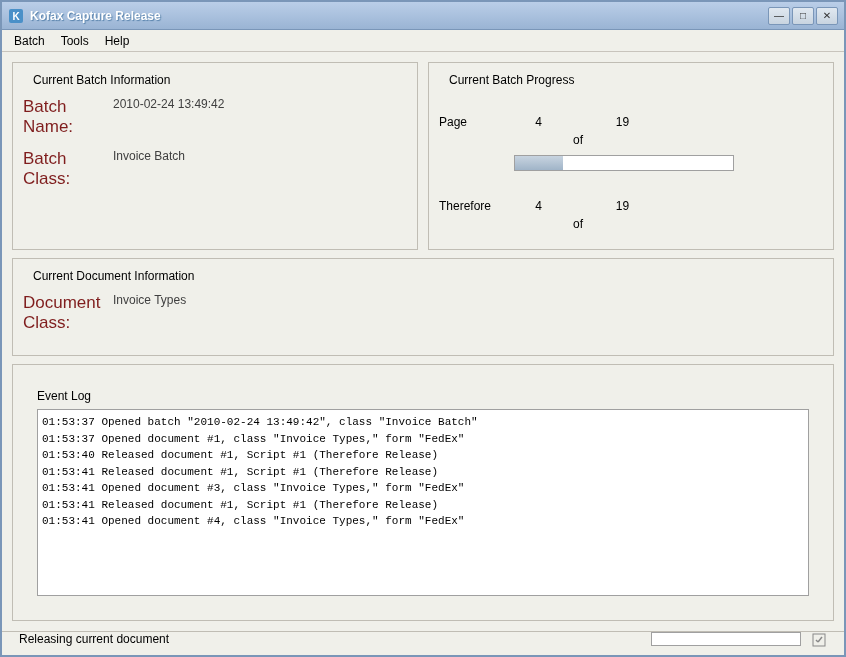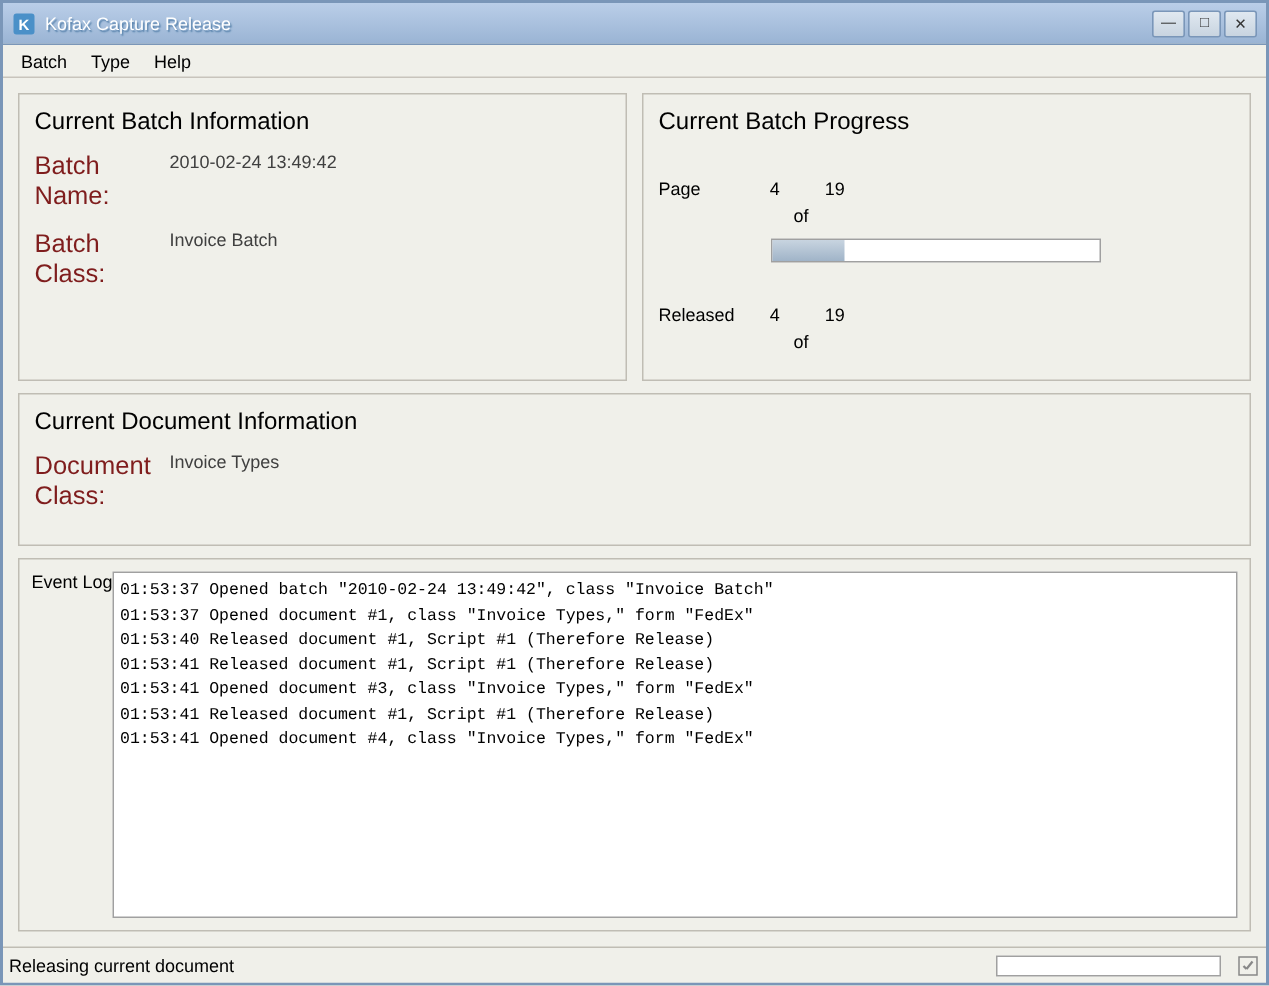--- a/index.html
+++ b/index.html
@@ -30,21 +30,21 @@
       flex-shrink: 0;
     }
     .title-bar-icon {
       width: 16px;
       height: 16px;
       flex-shrink: 0;
     }
     .title-bar-text {
       flex: 1;
       font-size: 12px;
-      font-weight: normal;
+      font-weight: bold;
       color: #fff;
       text-shadow: 1px 1px 1px #5580aa;
     }
     .title-bar-buttons {
       display: flex;
       gap: 2px;
     }
     .title-btn {
       width: 22px;
       height: 18px;
@@ -93,45 +93,46 @@
       border: 1px solid #c0bdb4;
       padding: 10px;
     }
     .panel-left {
       flex: 1;
     }
     .panel-right {
       flex: 1;
     }
     .panel-title {
-      font-size: 16px;
+      font-size: 12px;
       font-weight: normal;
       color: #000;
       margin-bottom: 10px;
+      margin-left: 10px;
     }
     .info-row {
       display: flex;
       margin-bottom: 12px;
       align-items: flex-start;
     }
     .info-label {
       width: 90px;
       color: #7f1d1d;
       font-size: 17px;
       flex-shrink: 0;
     }
     .info-value {
       color: #404040;
       font-size: 12px;
     }
     .progress-row {
       display: flex;
       align-items: center;
       margin-bottom: 8px;
-      gap: 0;
+      gap: 22px;
     }
     .progress-label {
       width: 65px;
       font-size: 12px;
       color: #000;
     }
     .progress-num {
       width: 25px;
       text-align: center;
       font-size: 12px;
@@ -163,23 +164,24 @@
     }
     .mid-panel {
       background: #f0f0ea;
       border: 1px solid #c0bdb4;
       padding: 10px;
       flex-shrink: 0;
     }
     .event-log-panel {
       background: #f0f0ea;
       border: 1px solid #c0bdb4;
-      padding: 8px;
-      flex: 1;
-      display: flex;
+      padding: 24px;
+      flex: 1;
+      display: flex;
+      flex-direction: column;
       overflow: hidden;
     }
     .event-log-title {
       font-size: 12px;
       color: #000;
       margin-bottom: 6px;
       flex-shrink: 0;
     }
     .event-log-box {
       background: #fff;
@@ -193,22 +195,22 @@
     .log-entry {
       white-space: nowrap;
       line-height: 1.5;
       color: #000;
     }
     .status-bar {
       background: #f0f0ea;
       border-top: 1px solid #c0bdb4;
       height: 24px;
       display: flex;
-      align-items: center;
-      padding: 0 4px;
+      align-items: flex-start;
+      padding: 0 17px;
       flex-shrink: 0;
       gap: 10px;
     }
     .status-text {
       flex: 1;
       font-size: 12px;
       color: #000;
     }
     .status-progress-bar {
       width: 150px;
@@ -239,21 +241,21 @@
     <span class="title-bar-text">Kofax Capture Release</span>
     <div class="title-bar-buttons">
       <div class="title-btn">—</div>
       <div class="title-btn">□</div>
       <div class="title-btn">✕</div>
     </div>
   </div>
 
   <div class="menu-bar">
     <div class="menu-item">Batch</div>
-    <div class="menu-item">Type</div>
+    <div class="menu-item">Tools</div>
     <div class="menu-item">Help</div>
   </div>
 
   <div class="content">
 
     <div class="top-panels">
 
       <div class="panel panel-left">
         <div class="panel-title">Current Batch Information</div>
         <div class="info-row">
@@ -276,21 +278,21 @@
           <span class="progress-num">19</span>
         </div>
 
         <div class="progress-bar-container">
           <div class="progress-bar-outer">
             <div class="progress-bar-inner" style="width: 22%"></div>
           </div>
         </div>
 
         <div class="progress-row">
-          <span class="progress-label">Released</span>
+          <span class="progress-label">Therefore</span>
           <span class="progress-num">4</span>
           <span class="progress-of">of</span>
           <span class="progress-num">19</span>
         </div>
       </div>
     </div>
 
     <div class="mid-panel">
       <div class="panel-title">Current Document Information</div>
       <div class="info-row">

